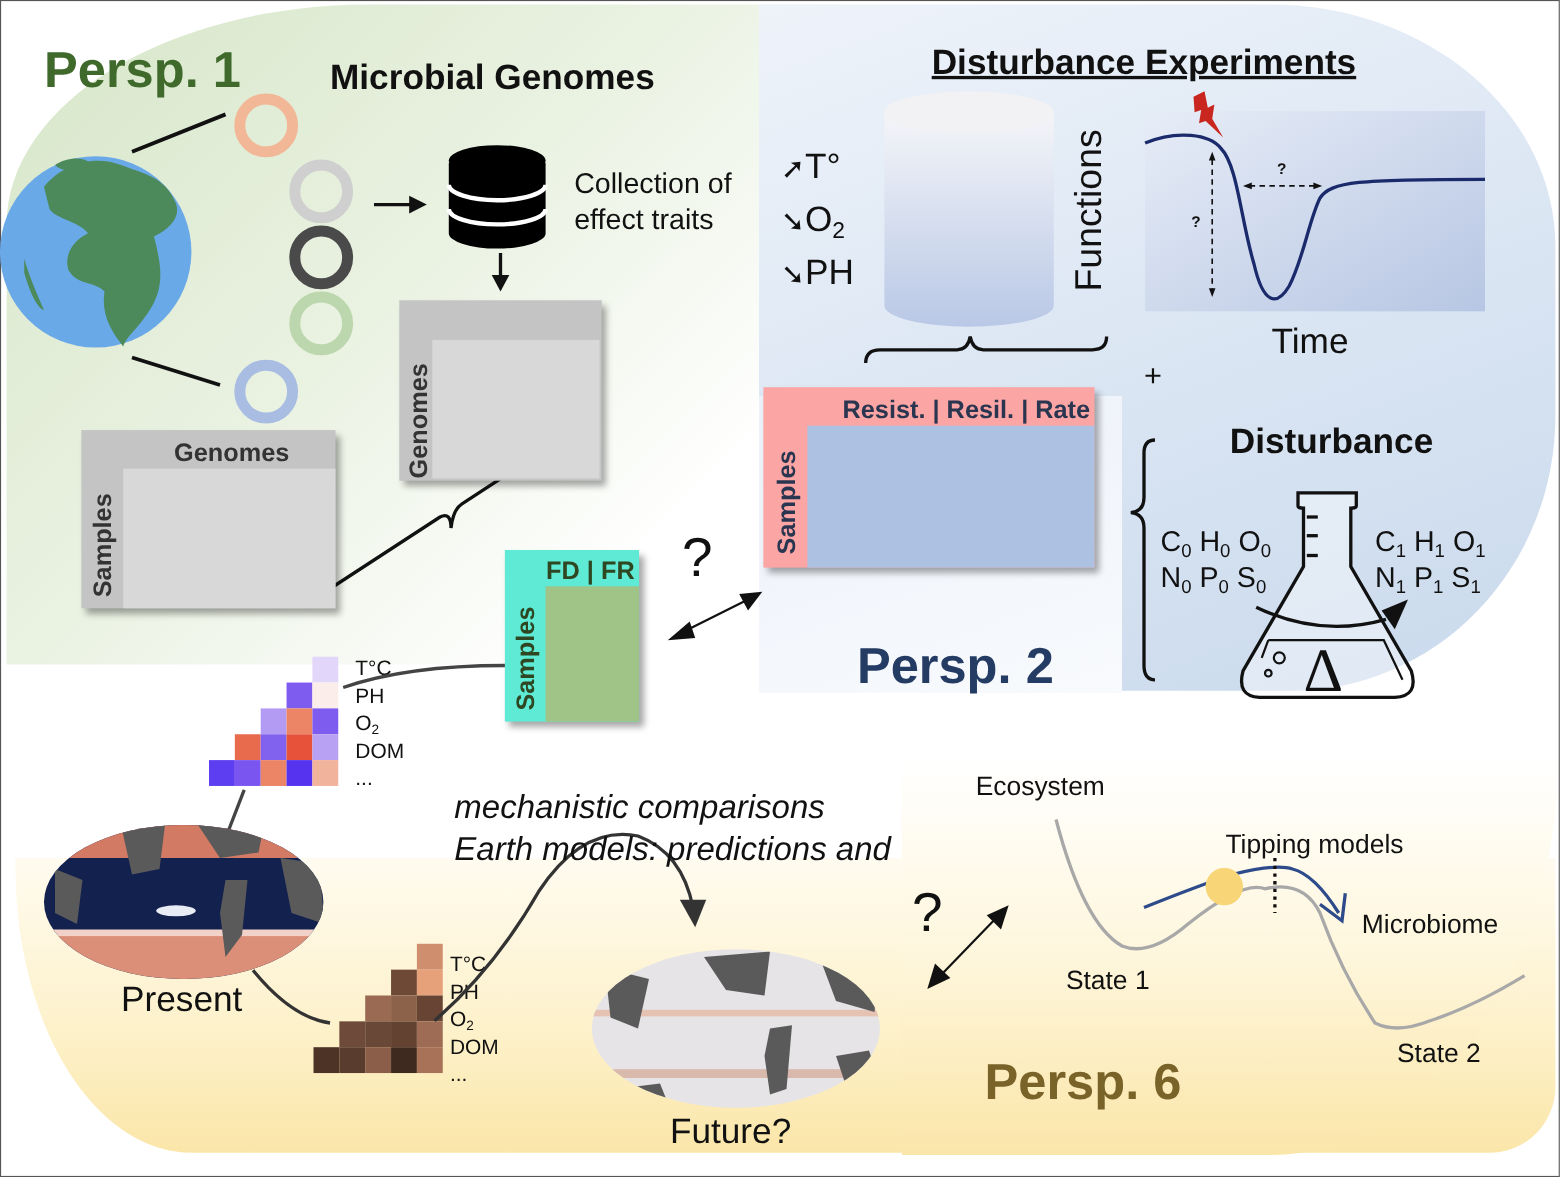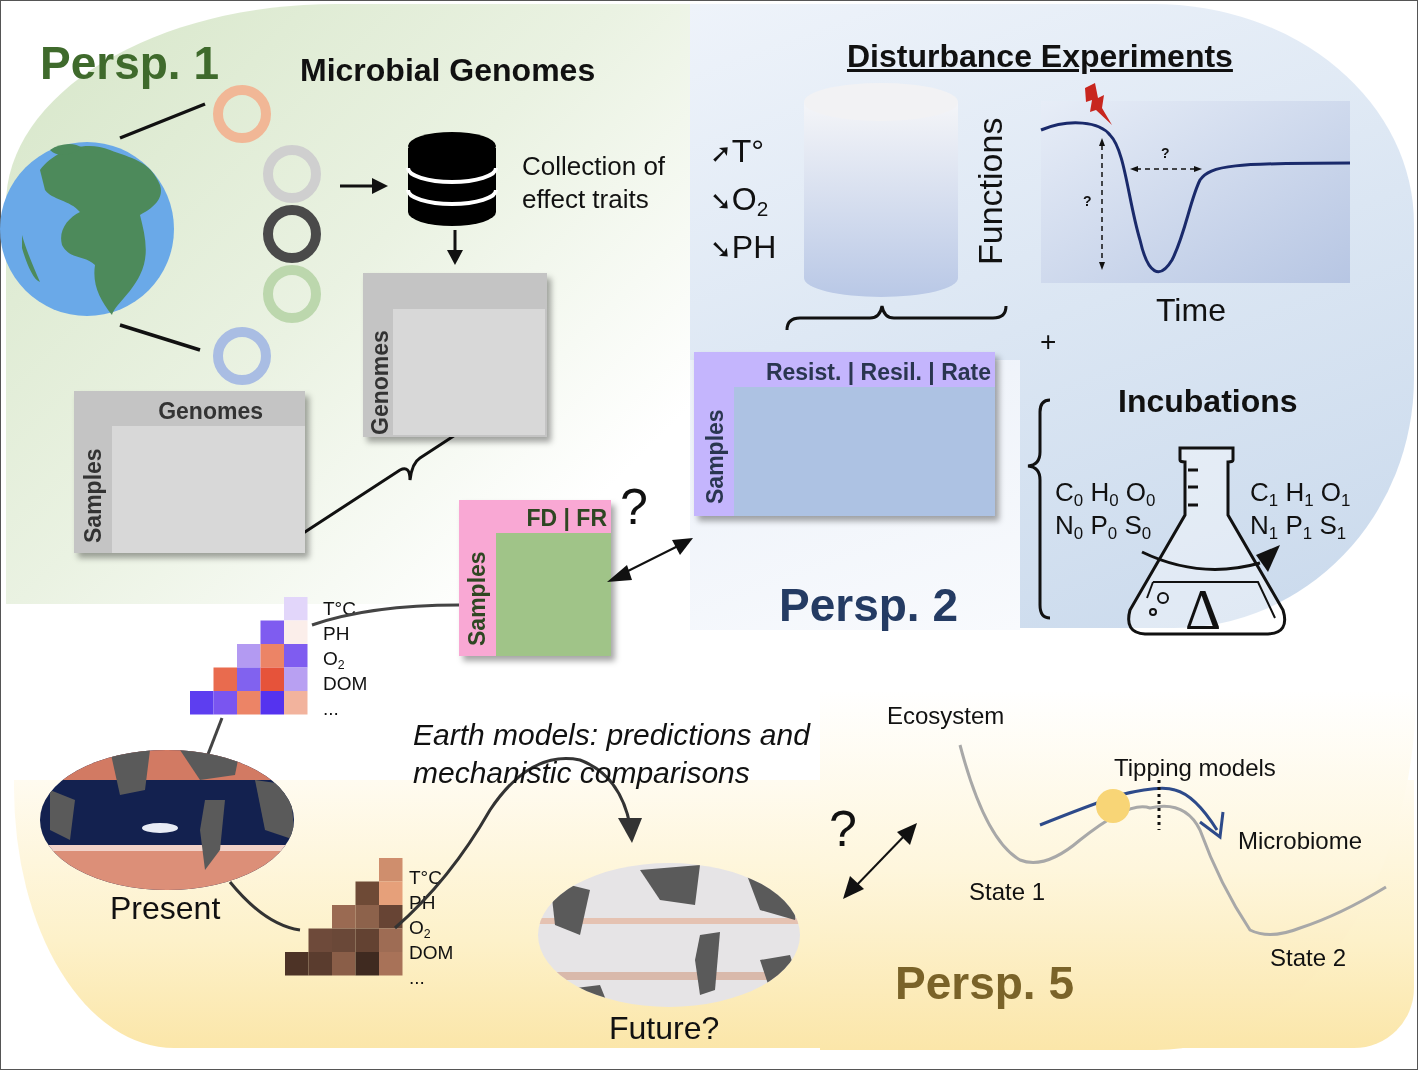--- a/index.html
+++ b/index.html
@@ -77,21 +77,21 @@
   <div class="body" style="left:30px;top:36px;right:2px;bottom:2px;background:#d8d8d8;"></div>
   <div class="side" style="left:4px;top:162px;font-size:23px;">Genomes</div>
 </div>
 
 <div class="matrix" style="left:74px;top:391px;width:231px;height:162px;background:#c4c4c4;">
   <div class="head" style="height:35px;line-height:40px;font-size:23px;padding-right:42px;">Genomes</div>
   <div class="body" style="left:38px;top:35px;right:0;bottom:0;background:#d8d8d8;"></div>
   <div class="side" style="left:6px;top:152px;font-size:23px;">Samples</div>
 </div>
 
-<div class="matrix" style="left:459px;top:500px;width:152px;height:156px;background:#f9a8d4;">
+<div class="matrix" style="left:459px;top:500px;width:122px;height:156px;background:#5eead4;">
   <div class="head" style="height:33px;line-height:36px;font-size:23px;color:#2e4622;padding-right:4px;">FD | FR</div>
   <div class="body" style="left:37px;top:33px;right:0;bottom:0;background:#a0c488;"></div>
   <div class="side" style="left:5px;top:146px;font-size:23px;color:#2e4622;">Samples</div>
 </div>
 
 <div class="abs" style="left:620px;top:478px;font-size:50px;color:#111;">?</div>
 <svg style="left:0;top:0;width:1420px;height:1072px;">
   <line x1="620" y1="575" x2="680" y2="545" stroke="#111" stroke-width="2"></line>
   <polygon points="607,582 627,565 632,580" fill="#111"></polygon>
   <polygon points="693,538 672,540 680,555" fill="#111"></polygon>
@@ -135,29 +135,29 @@
   <polygon points="1099,146 1102,138 1105,146" fill="#111"></polygon>
   <polygon points="1099,262 1102,270 1105,262" fill="#111"></polygon>
   <line x1="1136" y1="169" x2="1196" y2="169" stroke="#111" stroke-width="1.5" stroke-dasharray="5,4"></line>
   <polygon points="1138,166 1130,169 1138,172" fill="#111"></polygon>
   <polygon points="1194,166 1202,169 1194,172" fill="#111"></polygon>
 </svg>
 <div class="abs" style="left:1083px;top:193px;font-size:14px;font-weight:bold;color:#111;">?</div>
 <div class="abs" style="left:1161px;top:145px;font-size:14px;font-weight:bold;color:#111;">?</div>
 <div class="abs" style="left:1156px;top:292px;font-size:32px;color:#111;">Time</div>
 
-<div class="matrix" style="left:694px;top:352px;width:301px;height:164px;background:#c4b5fd;">
+<div class="matrix" style="left:694px;top:352px;width:301px;height:164px;background:#fca5a5;">
   <div class="head" style="height:35px;line-height:40px;font-size:23px;color:#2a3650;padding-right:4px;">Resist. | Resil. | Rate</div>
   <div class="body" style="left:40px;top:35px;right:0;bottom:0;background:#adc2e3;"></div>
   <div class="side" style="left:8px;top:152px;font-size:23px;color:#2a3650;">Samples</div>
 </div>
 
 <div class="abs persp" style="left: 779px; top: 552px; color: rgb(36, 59, 99); margin-top: 26px;" id="p2">Persp. 2</div>
 
-<div class="abs title" style="left:1118px;top:383px;font-size:32px;">Incubations</div>
+<div class="abs title" style="left:1118px;top:383px;font-size:32px;">Disturbance</div>
 <svg style="left:0;top:0;width:1420px;height:1072px;">
   <path d="M1050,400 Q1040,400 1040,412 L1040,452 Q1040,465 1028,466 Q1040,467 1040,480 L1040,605 Q1040,618 1050,618" stroke="#111" stroke-width="3" fill="none"></path>
   <g stroke="#111" stroke-width="3" fill="none">
     <path d="M1180,448 L1180,460 Q1180,462 1185,462 L1185,515 L1130,610 Q1124,633 1145,634 L1268,634 Q1290,633 1283,610 L1228,515 L1228,462 Q1233,462 1233,460 L1233,448 Z" fill="rgba(255,255,255,0.4)"></path>
     <line x1="1188" y1="470" x2="1198" y2="470"></line>
     <line x1="1188" y1="487" x2="1198" y2="487"></line>
     <line x1="1188" y1="505" x2="1198" y2="505"></line>
     <path d="M1153,582 L1258,582 L1275,618" stroke-width="2"></path>
     <line x1="1153" y1="582" x2="1147" y2="598" stroke-width="2"></line>
     <circle cx="1163" cy="598" r="5" stroke-width="2"></circle>
@@ -269,22 +269,22 @@
     <path d="M745,870 L800,875 L795,920 L760,910 Z" fill="#5a5a5a"></path>
     <path d="M550,880 L590,890 L580,935 L555,925 Z" fill="#5a5a5a"></path>
     <path d="M560,990 L600,985 L610,1010 L550,1010 Z" fill="#5a5a5a"></path>
     <path d="M760,960 L790,955 L800,985 L770,990 Z" fill="#5a5a5a"></path>
   </g>
 </svg>
 <div class="lbl" style="left:110px;top:890px;font-size:32px;">Present</div>
 <div class="lbl" style="left:609px;top:1010px;font-size:32px;">Future?</div>
 
 <div class="abs" style="left:413px;top:716px;font-size:30px;font-style:italic;line-height:38px;color:#111;">
+  <div>mechanistic comparisons</div>
   <div>Earth models: predictions and</div>
-  <div>mechanistic comparisons</div>
 </div>
 
 <div class="abs" style="left:829px;top:800px;font-size:50px;color:#111;">?</div>
 <svg style="left:0;top:0;width:1420px;height:1072px;">
   <line x1="852" y1="890" x2="908" y2="832" stroke="#111" stroke-width="2"></line>
   <polygon points="843,899 850,876 864,889" fill="#111"></polygon>
   <polygon points="917,823 897,832 910,845" fill="#111"></polygon>
 </svg>
 
 <svg style="left:0;top:0;width:1420px;height:1072px;">
@@ -293,13 +293,13 @@
   <polyline points="1200,822 1220,837 1223,812" stroke="#2d4a8a" stroke-width="3" fill="none"></polyline>
   <circle cx="1113" cy="806" r="17" fill="#f8d576"></circle>
   <line x1="1159" y1="780" x2="1159" y2="830" stroke="#111" stroke-width="3" stroke-dasharray="3,4"></line>
 </svg>
 <div class="lbl" style="left:887px;top:702px;text-align:center;">Ecosystem</div>
 <div class="lbl" style="left:1114px;top:754px;">Tipping models</div>
 <div class="lbl" style="left:1238px;top:827px;">Microbiome</div>
 <div class="lbl" style="left:969px;top:878px;">State 1</div>
 <div class="lbl" style="left:1226px;top:944px;margin-left:44px;">State 2</div>
 
-<div class="abs persp" style="left: 895px; top: 956px; color: rgb(122, 99, 41);" id="p3">Persp. 5</div>
+<div class="abs persp" style="left: 895px; top: 956px; color: rgb(122, 99, 41);" id="p3">Persp. 6</div>
 
 </body></html>

